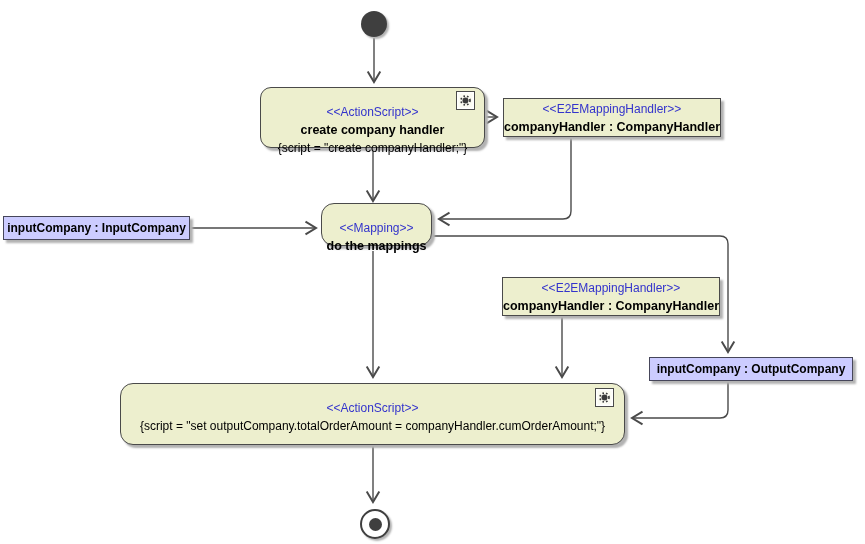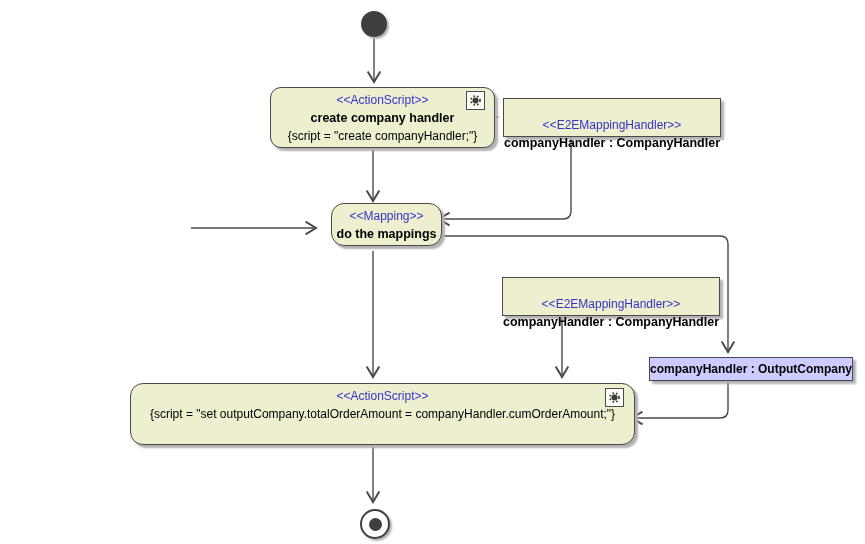--- a/index.html
+++ b/index.html
@@ -4,23 +4,23 @@
 <style>
   html,body{margin:0;padding:0;background:var(--bg-color,#ffffff);}
   #canvas{position:relative;width:865px;height:544px;background:var(--bg-color,#ffffff);
           font-family:"Liberation Sans","DejaVu Sans",sans-serif;overflow:hidden;}
   #edges{position:absolute;left:0;top:0;width:865px;height:544px;}
   .edge{fill:none;stroke:var(--edge-color,#4a4a4a);stroke-width:1.4px;}
   .arrowhead{fill:none;stroke:var(--edge-color,#4a4a4a);stroke-width:1.4px;}
 
   .node{position:absolute;box-sizing:border-box;text-align:center;}
   .action-node{background:var(--node-fill,#edefce);border:1.5px solid var(--node-border,#4a4a4a);
-               border-radius:11px;box-shadow:3px 3px 2px var(--shadow-color,#b0b0b0);padding-top:4px;margin-left:10px;}
+               border-radius:11px;box-shadow:3px 3px 2px var(--shadow-color,#b0b0b0);padding-top:16px;}
   .handler-node{background:var(--node-fill,#edefce);border:1.5px solid var(--node-border,#4a4a4a);
-               box-shadow:3px 3px 2px var(--shadow-color,#b0b0b0);padding-top:18px;}
+               box-shadow:3px 3px 2px var(--shadow-color,#b0b0b0);padding-top:2px;}
   .object-node{background:var(--object-fill,#ccccff);border:1.5px solid var(--object-border,#46465a);
                box-shadow:3px 3px 2px var(--shadow-color,#b0b0b0);display:flex;align-items:center;justify-content:center;}
   .stereotype{display:block;color:var(--stereotype-color,#3333cc);font-size:12px;line-height:17px;white-space:nowrap;}
   .node-name{display:block;color:var(--text-color,#000000);font-weight:bold;font-size:12.5px;line-height:18px;white-space:nowrap;}
   .node-script{display:block;color:var(--text-color,#000000);font-size:12px;line-height:18px;white-space:nowrap;}
   .object-label{color:var(--text-color,#000000);font-weight:bold;font-size:12px;white-space:nowrap;}
 
   .icon-box{position:absolute;width:17px;height:17px;background:#fbfbf2;border:1px solid var(--node-border,#4a4a4a);
             box-shadow:inset 0 0 0 1.5px #ffffff;display:flex;align-items:center;justify-content:center;}
 
@@ -66,33 +66,36 @@
         <circle cx="6.5" cy="6.5" r="4.5" fill="none" stroke="#3a3a3a" stroke-width="1.7" stroke-dasharray="1.6 2.1"></circle>
       </svg>
     </span>
   </div>
 
   <div class="node handler-node" style="left:503px;top:98px;width:218px;height:39px;">
     <span class="stereotype">&lt;&lt;E2EMappingHandler&gt;&gt;</span>
     <span class="node-name">companyHandler : CompanyHandler</span>
   </div>
 
+  <div class="node object-node" style="left:3px;top:216px;width:187px;height:24px;">
+    <span class="object-label">inputCompany : InputCompany</span>
+  </div>
 
   <div class="node action-node" style="left:321px;top:203px;width:111px;height:43px;border-radius:13px;">
     <span class="stereotype">&lt;&lt;Mapping&gt;&gt;</span>
     <span class="node-name">do the mappings</span>
   </div>
 
   <div class="node handler-node" style="left:502px;top:277px;width:218px;height:39px;">
     <span class="stereotype">&lt;&lt;E2EMappingHandler&gt;&gt;</span>
     <span class="node-name">companyHandler : CompanyHandler</span>
   </div>
 
   <div class="node object-node" style="left:649px;top:357px;width:204px;height:24px;">
-    <span class="object-label">companyHandler : OutputCompany</span>
+    <span class="object-label">inputCompany : OutputCompany</span>
   </div>
 
   <div class="node action-node" style="left:120px;top:383px;width:505px;height:62px;border-radius:13px;">
     <span class="stereotype">&lt;&lt;ActionScript&gt;&gt;</span>
     <span class="node-script">{script = "set outputCompany.totalOrderAmount = companyHandler.cumOrderAmount;"}</span>
     <span class="icon-box" style="right:10px;top:4px;">
       <svg width="13" height="13" viewBox="0 0 13 13">
         <circle cx="6.5" cy="6.5" r="3" fill="#3a3a3a"></circle>
         <circle cx="6.5" cy="6.5" r="4.5" fill="none" stroke="#3a3a3a" stroke-width="1.7" stroke-dasharray="1.6 2.1"></circle>
       </svg>

